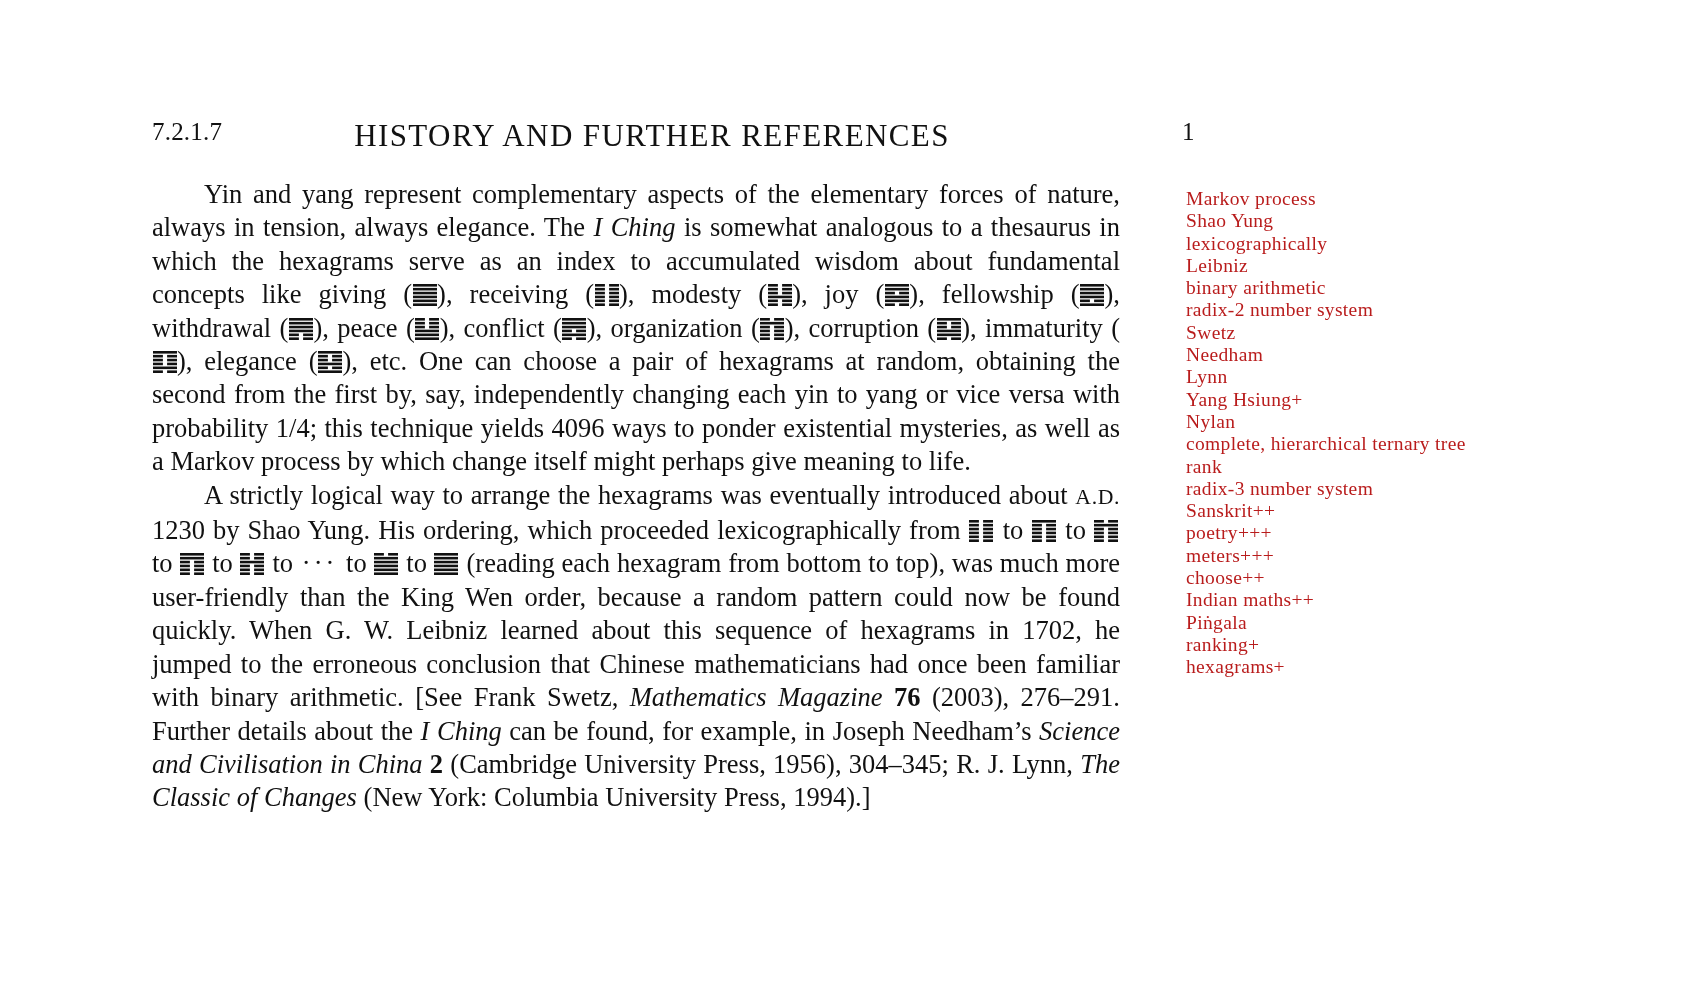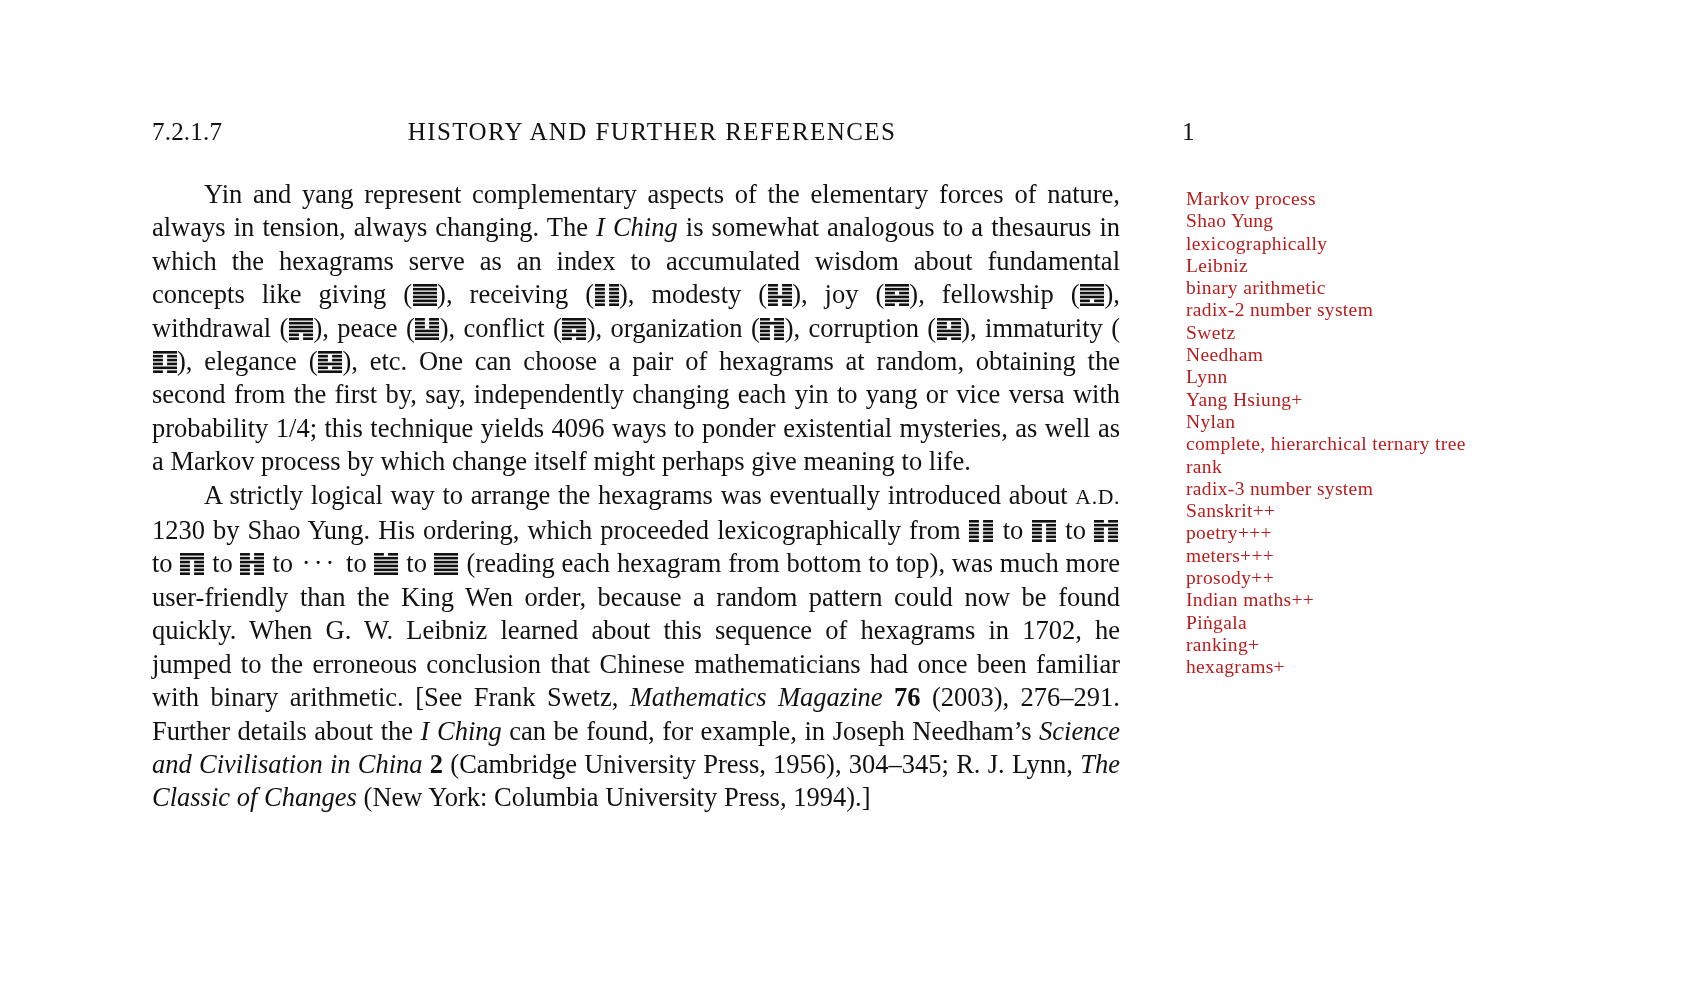--- a/index.html
+++ b/index.html
@@ -38,21 +38,21 @@
     left: 0; top: 0;
     letter-spacing: 0.2px;
   }
   #runhead .head-title {
     position: absolute;
     left: 0; top: 0;
     width: 1000px;
     text-align: center;
     letter-spacing: 1.4px;
     font-variant: small-caps;
-    font-size: 25px;
+    font-size: 31px;
   }
   #runhead .folio-right {
     position: absolute;
     left: 1030px;
     top: 0;
     width: 60px;
     text-align: left;
   }
 
   
@@ -123,21 +123,21 @@
 <div id="page">
 
   <div id="runhead">
     <span class="folio-left">7.2.1.7</span>
     <span class="head-title">HISTORY AND FURTHER REFERENCES</span>
     <span class="folio-right">1</span>
   </div>
 
   <div id="bodycol">
 
-    <p class="para indent"><span>Yin and yang represent complementary aspects of the elementary forces of nature, always in tension, always changing. The </span><i>I Ching</i><span> is somewhat analogous to a thesaurus in which the hexagrams serve as an index to accumulated wisdom about fundamental concepts like giving (</span><span class="hex"><svg width="24" height="22" viewBox="0 0 24 22">
+    <p class="para indent"><span>Yin and yang represent complementary aspects of the elementary forces of nature, always in tension, always elegance. The </span><i>I Ching</i><span> is somewhat analogous to a thesaurus in which the hexagrams serve as an index to accumulated wisdom about fundamental concepts like giving (</span><span class="hex"><svg width="24" height="22" viewBox="0 0 24 22">
             <rect class="hexline" x="0" y="0.00" width="24" height="2.6"></rect>
             <rect class="hexline" x="0" y="3.88" width="24" height="2.6"></rect>
             <rect class="hexline" x="0" y="7.76" width="24" height="2.6"></rect>
             <rect class="hexline" x="0" y="11.64" width="24" height="2.6"></rect>
             <rect class="hexline" x="0" y="15.52" width="24" height="2.6"></rect>
             <rect class="hexline" x="0" y="19.40" width="24" height="2.6"></rect>
           </svg></span><span>), receiving (</span><span class="hex"><svg width="24" height="22" viewBox="0 0 24 22">
             <rect class="hexline" x="0" y="0.00" width="9.90" height="2.6"></rect>
             <rect class="hexline" x="14.10" y="0.00" width="9.90" height="2.6"></rect>
             <rect class="hexline" x="0" y="3.88" width="9.90" height="2.6"></rect>
@@ -342,20 +342,20 @@
       <div class="mnote">Needham</div>
       <div class="mnote">Lynn</div>
       <div class="mnote">Yang Hsiung+</div>
       <div class="mnote">Nylan</div>
       <div class="mnote">complete, hierarchical ternary tree</div>
       <div class="mnote">rank</div>
       <div class="mnote">radix-3 number system</div>
       <div class="mnote">Sanskrit++</div>
       <div class="mnote">poetry+++</div>
       <div class="mnote">meters+++</div>
-      <div class="mnote">prosody++</div>
+      <div class="mnote">choose++</div>
       <div class="mnote">Indian maths++</div>
       <div class="mnote">Piṅgala</div>
       <div class="mnote">ranking+</div>
       <div class="mnote">hexagrams+</div>
     </div>
 
 </div>
 
 </body></html>

